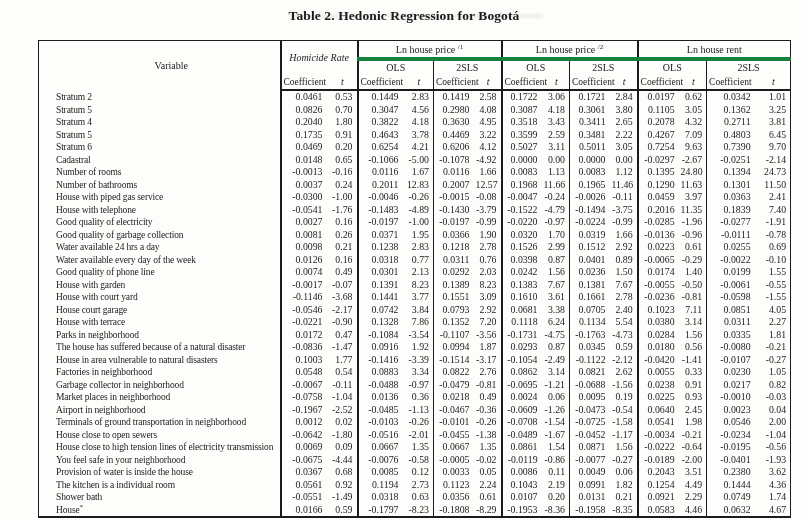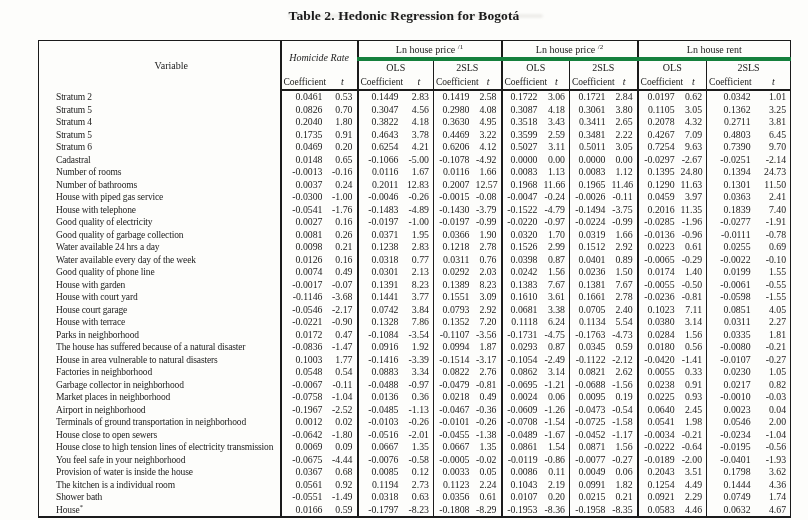--- a/index.html
+++ b/index.html
@@ -628,21 +628,21 @@
           <td class="num coef hs">0.0085</td>
           <td class="num tval">0.12</td>
           <td class="num coef ls">0.0033</td>
           <td class="num tval">0.05</td>
           <td class="num coef hs">0.0086</td>
           <td class="num tval">0.11</td>
           <td class="num coef ls">0.0049</td>
           <td class="num tval">0.06</td>
           <td class="num coef hs">0.2043</td>
           <td class="num tval">3.51</td>
-          <td class="num coef ls">0.1798</td>
+          <td class="num coef ls">0.2380</td>
           <td class="num tval">3.62</td>
         </tr>
         <tr>
           <td class="var">The kitchen is a individual room</td>
           <td class="num coef hs">0.0561</td>
           <td class="num tval">0.92</td>
           <td class="num coef hs">0.1194</td>
           <td class="num tval">2.73</td>
           <td class="num coef ls">0.1123</td>
           <td class="num tval">2.24</td>
@@ -658,21 +658,21 @@
         <tr>
           <td class="var">Shower bath</td>
           <td class="num coef hs">-0.0551</td>
           <td class="num tval">-1.49</td>
           <td class="num coef hs">0.0318</td>
           <td class="num tval">0.63</td>
           <td class="num coef ls">0.0356</td>
           <td class="num tval">0.61</td>
           <td class="num coef hs">0.0107</td>
           <td class="num tval">0.20</td>
-          <td class="num coef ls">0.0215</td>
+          <td class="num coef ls">0.0131</td>
           <td class="num tval">0.21</td>
           <td class="num coef hs">0.0921</td>
           <td class="num tval">2.29</td>
           <td class="num coef ls">0.0749</td>
           <td class="num tval">1.74</td>
         </tr>
         <tr>
           <td class="var">House<sup>*</sup></td>
           <td class="num coef hs">0.0166</td>
           <td class="num tval">0.59</td>

